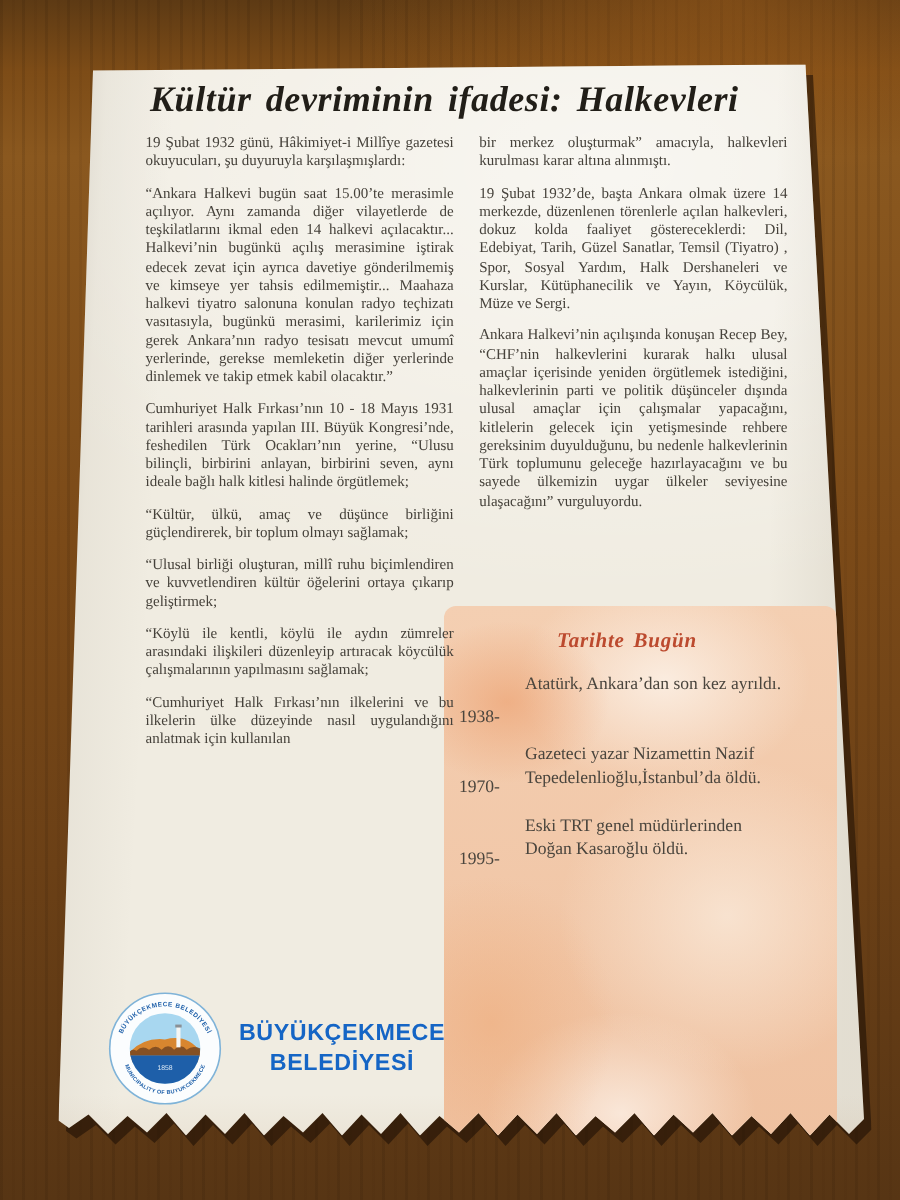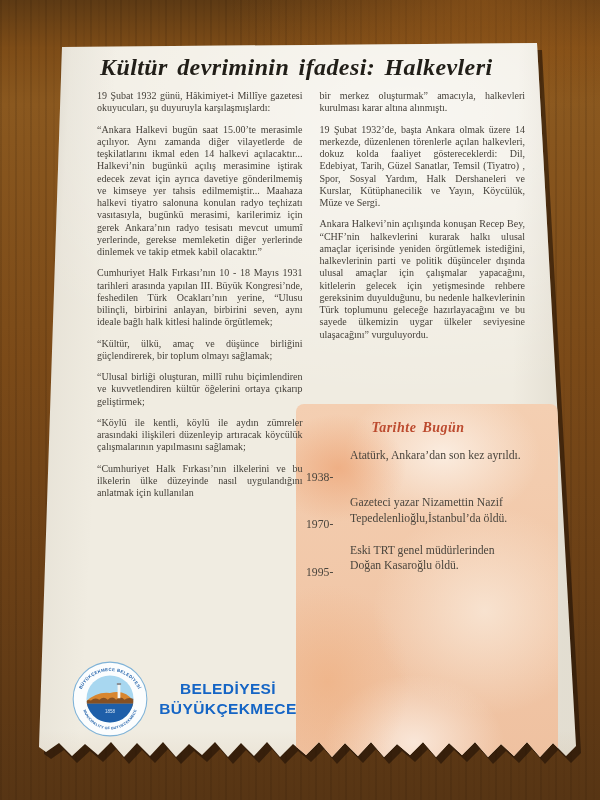--- a/index.html
+++ b/index.html
@@ -154,17 +154,17 @@
     </g>
     <text font-size="5.6" fill="#1d5fa9" font-weight="bold" letter-spacing="0.5" font-family="Liberation Sans, sans-serif">
       <textPath href="#arcTop" startOffset="50%" text-anchor="middle">BÜYÜKÇEKMECE BELEDİYESİ</textPath>
     </text>
     <text font-size="4.8" fill="#1d5fa9" font-weight="bold" letter-spacing="0.3" font-family="Liberation Sans, sans-serif">
       <textPath href="#arcBot" startOffset="50%" text-anchor="middle">MUNICIPALITY OF BUYUKCEKMECE</textPath>
     </text>
   </svg>
 
   <div class="muni-name">
+    <div>BÜYÜKÇEKMECE</div>
     <div>BELEDİYESİ</div>
-    <div>BÜYÜKÇEKMECE</div>
   </div>
 
 </div>
 
 </body></html>

